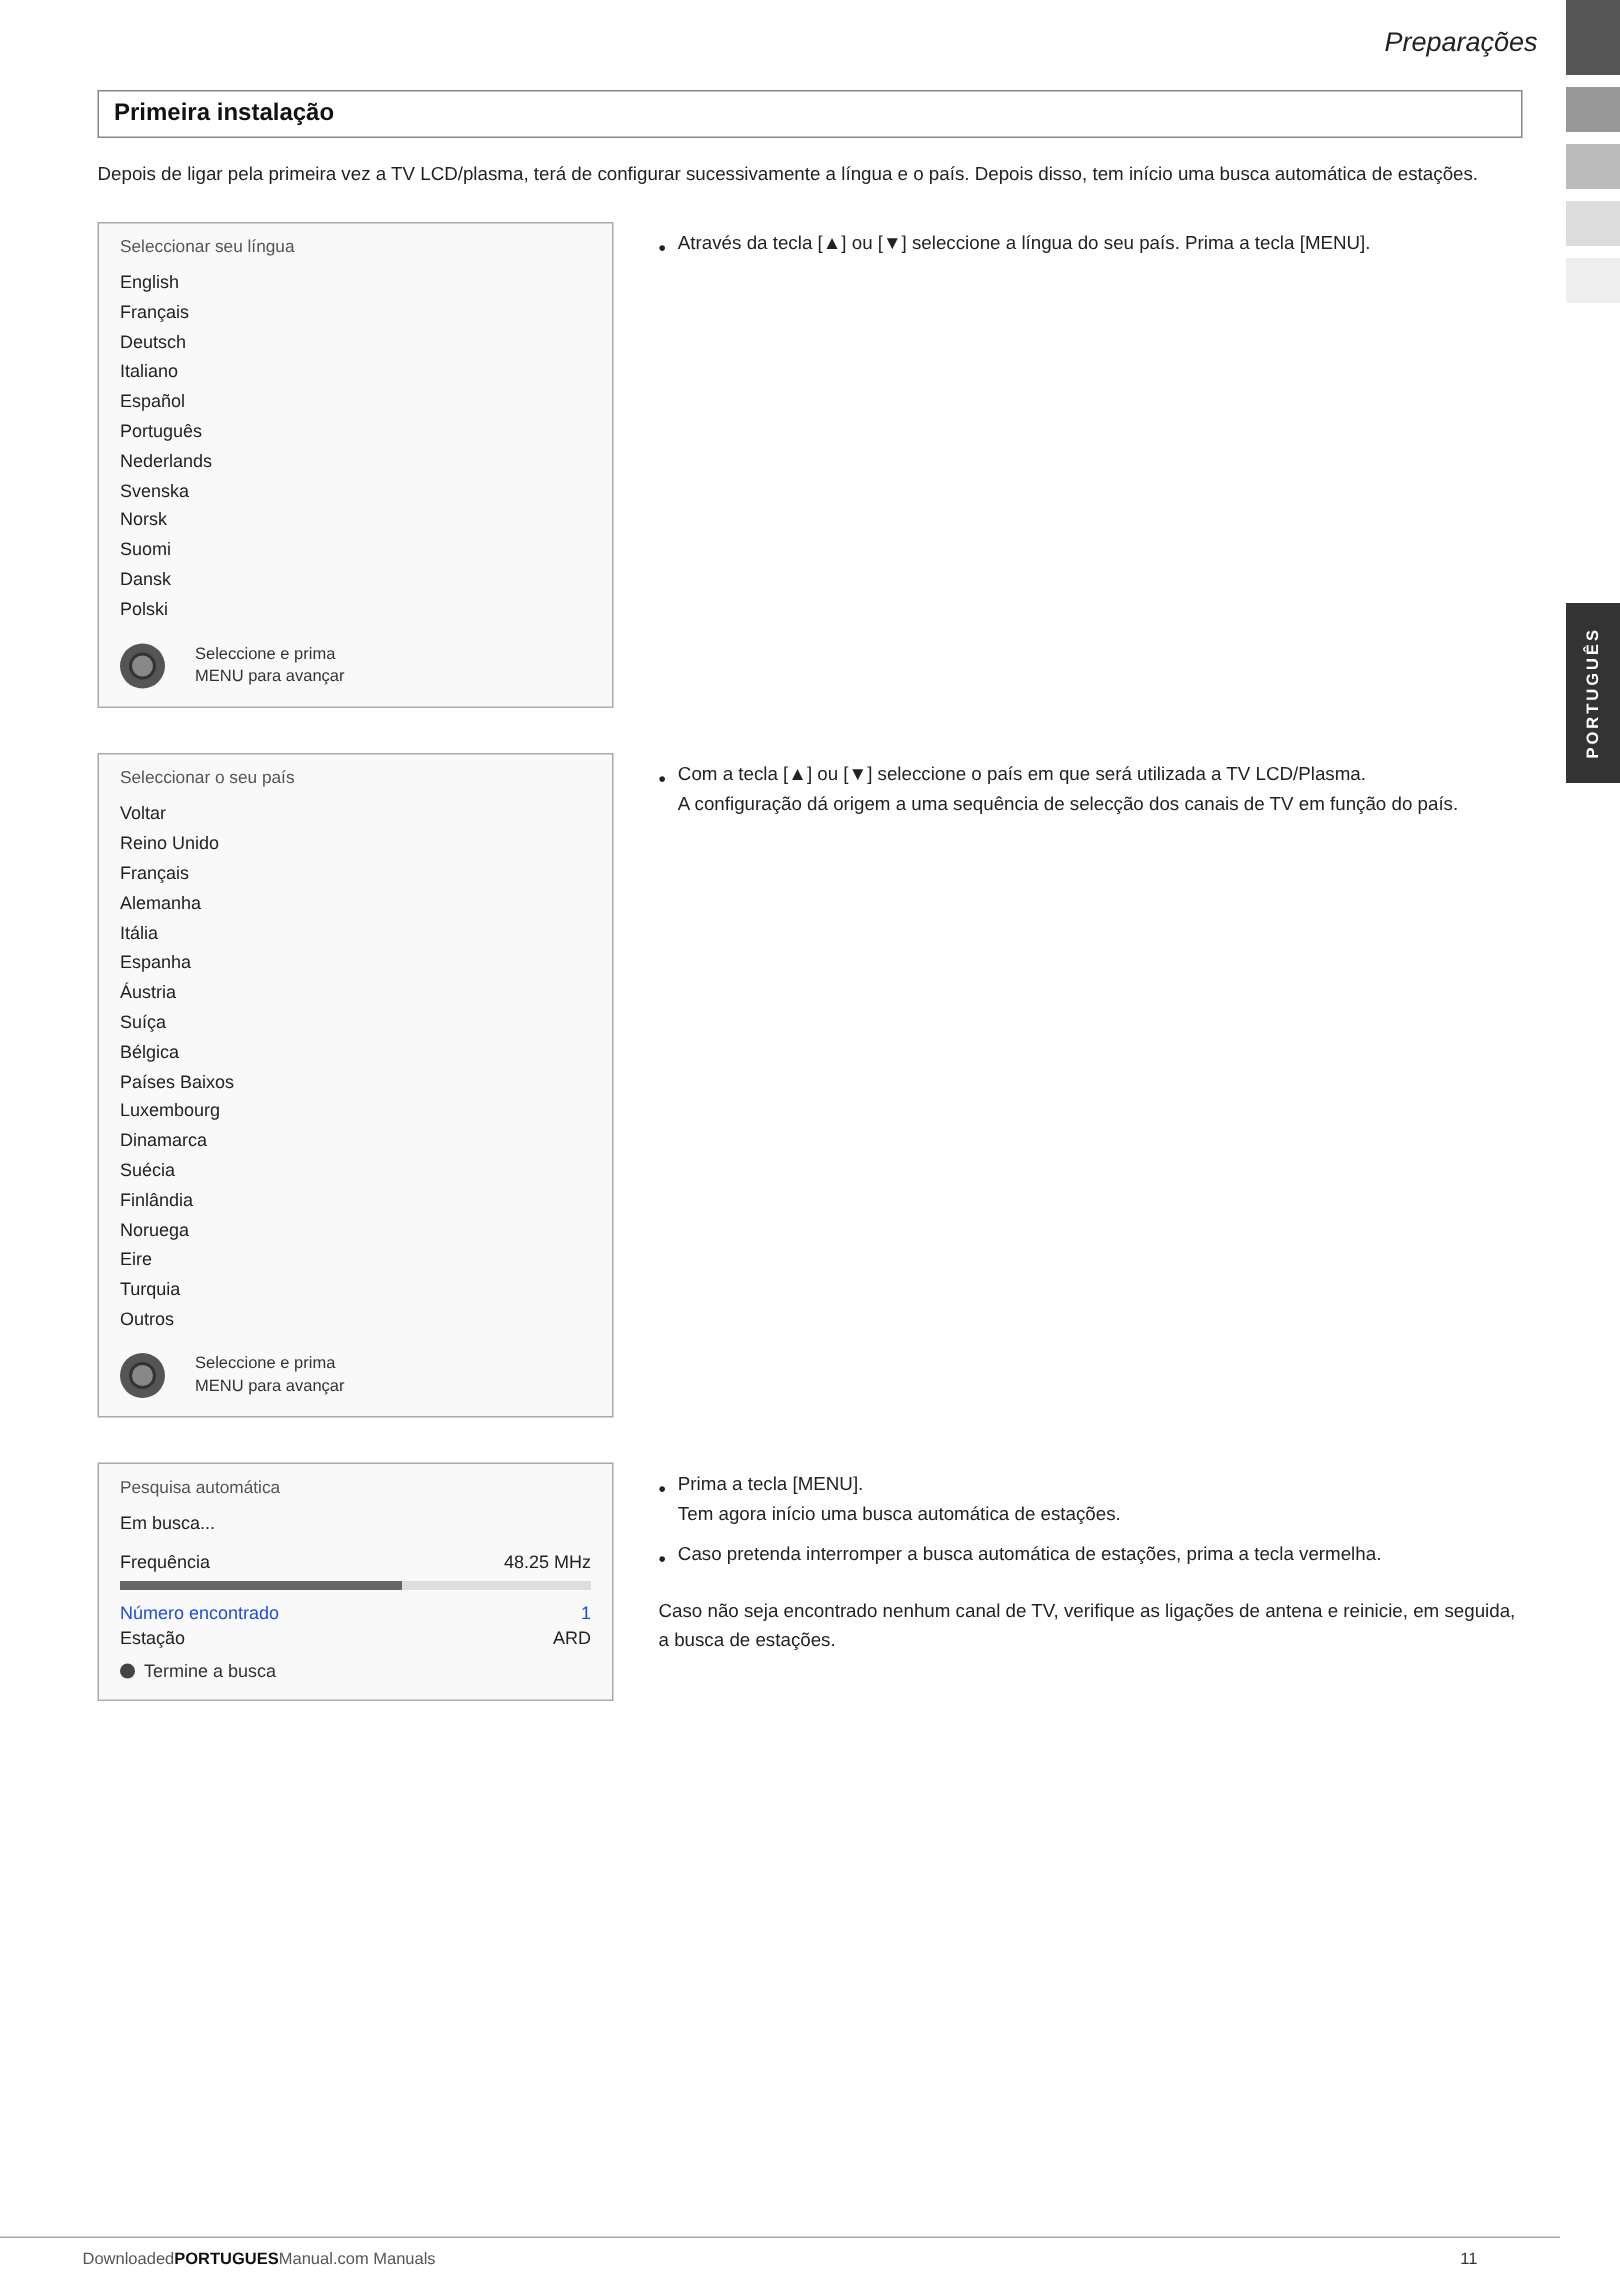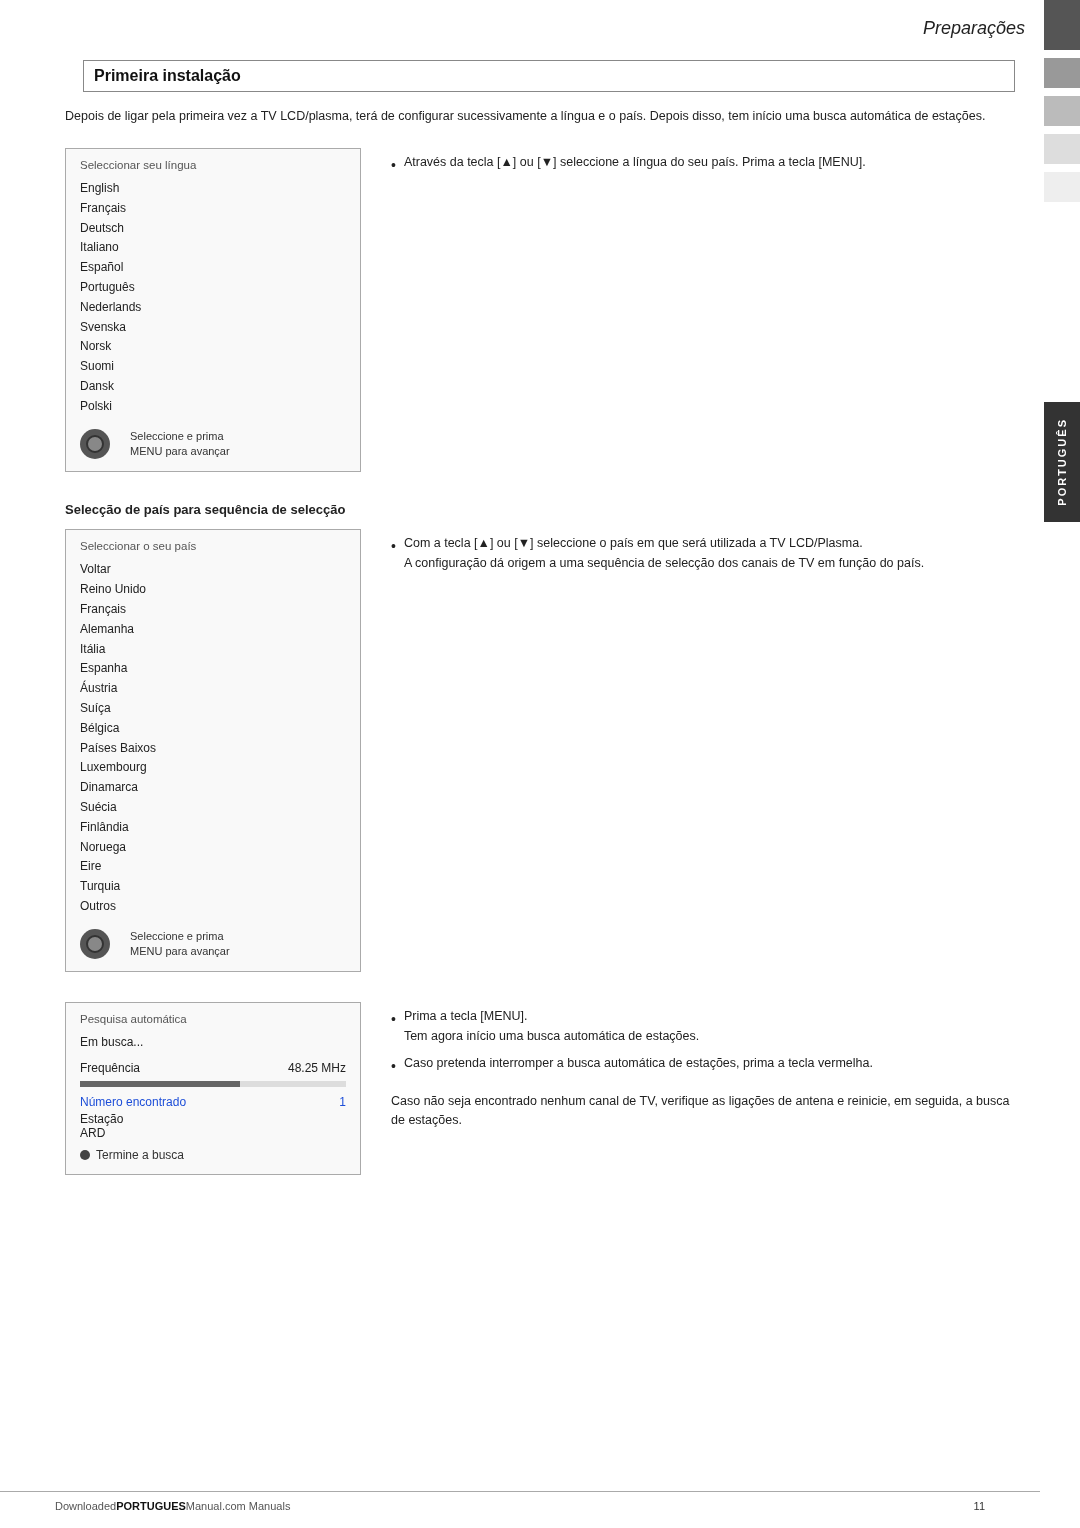--- a/index.html
+++ b/index.html
@@ -40,21 +40,20 @@
 
     
     .section-title {
       font-size: 16px;
       font-weight: bold;
       color: #111;
       border: 1.5px solid #888;
       padding: 6px 10px;
       margin-bottom: 14px;
       background: #fff;
-      margin-left: 18px;
     }
 
     
     .intro-text {
       font-size: 12.5px;
       color: #222;
       line-height: 1.6;
       margin-bottom: 22px;
     }
 
@@ -67,21 +66,21 @@
 
     
     .section-row {
       display: flex;
       flex-direction: row;
       margin-bottom: 30px;
       align-items: flex-start;
     }
 
     .section-left {
-      width: 296px;
+      width: 344px;
       flex-shrink: 0;
     }
 
     .section-right {
       flex: 1;
       padding-left: 30px;
       padding-top: 5px;
     }
 
     
@@ -198,21 +197,20 @@
       color: #1d4ed8;
       margin-bottom: 3px;
     }
 
     .station-row {
       display: flex;
       justify-content: space-between;
       font-size: 12px;
       color: #222;
       margin-bottom: 8px;
-      flex-direction: column;
     }
 
     .terminate-row {
       display: flex;
       align-items: center;
       gap: 6px;
       font-size: 12px;
       color: #333;
     }
 
@@ -321,21 +319,20 @@
         </div>
       </div>
       <div class="section-right">
         <div class="bullet-item">
           <span class="bullet-dot">•</span>
           <span>Através da tecla [▲] ou [▼] seleccione a língua do seu país. Prima a tecla [MENU].</span>
         </div>
       </div>
     </div>
 
-    <div class="sub-heading">Selecção de país para sequência de selecção</div>
 
     <div class="section-row">
       <div class="section-left">
         <div class="menu-box">
           <div class="menu-box-title">Seleccionar o seu país</div>
           <div>
             <div class="menu-item">Voltar</div>
             <div class="menu-item">Reino Unido</div>
             <div class="menu-item">Français</div>
             <div class="menu-item">Alemanha</div>

